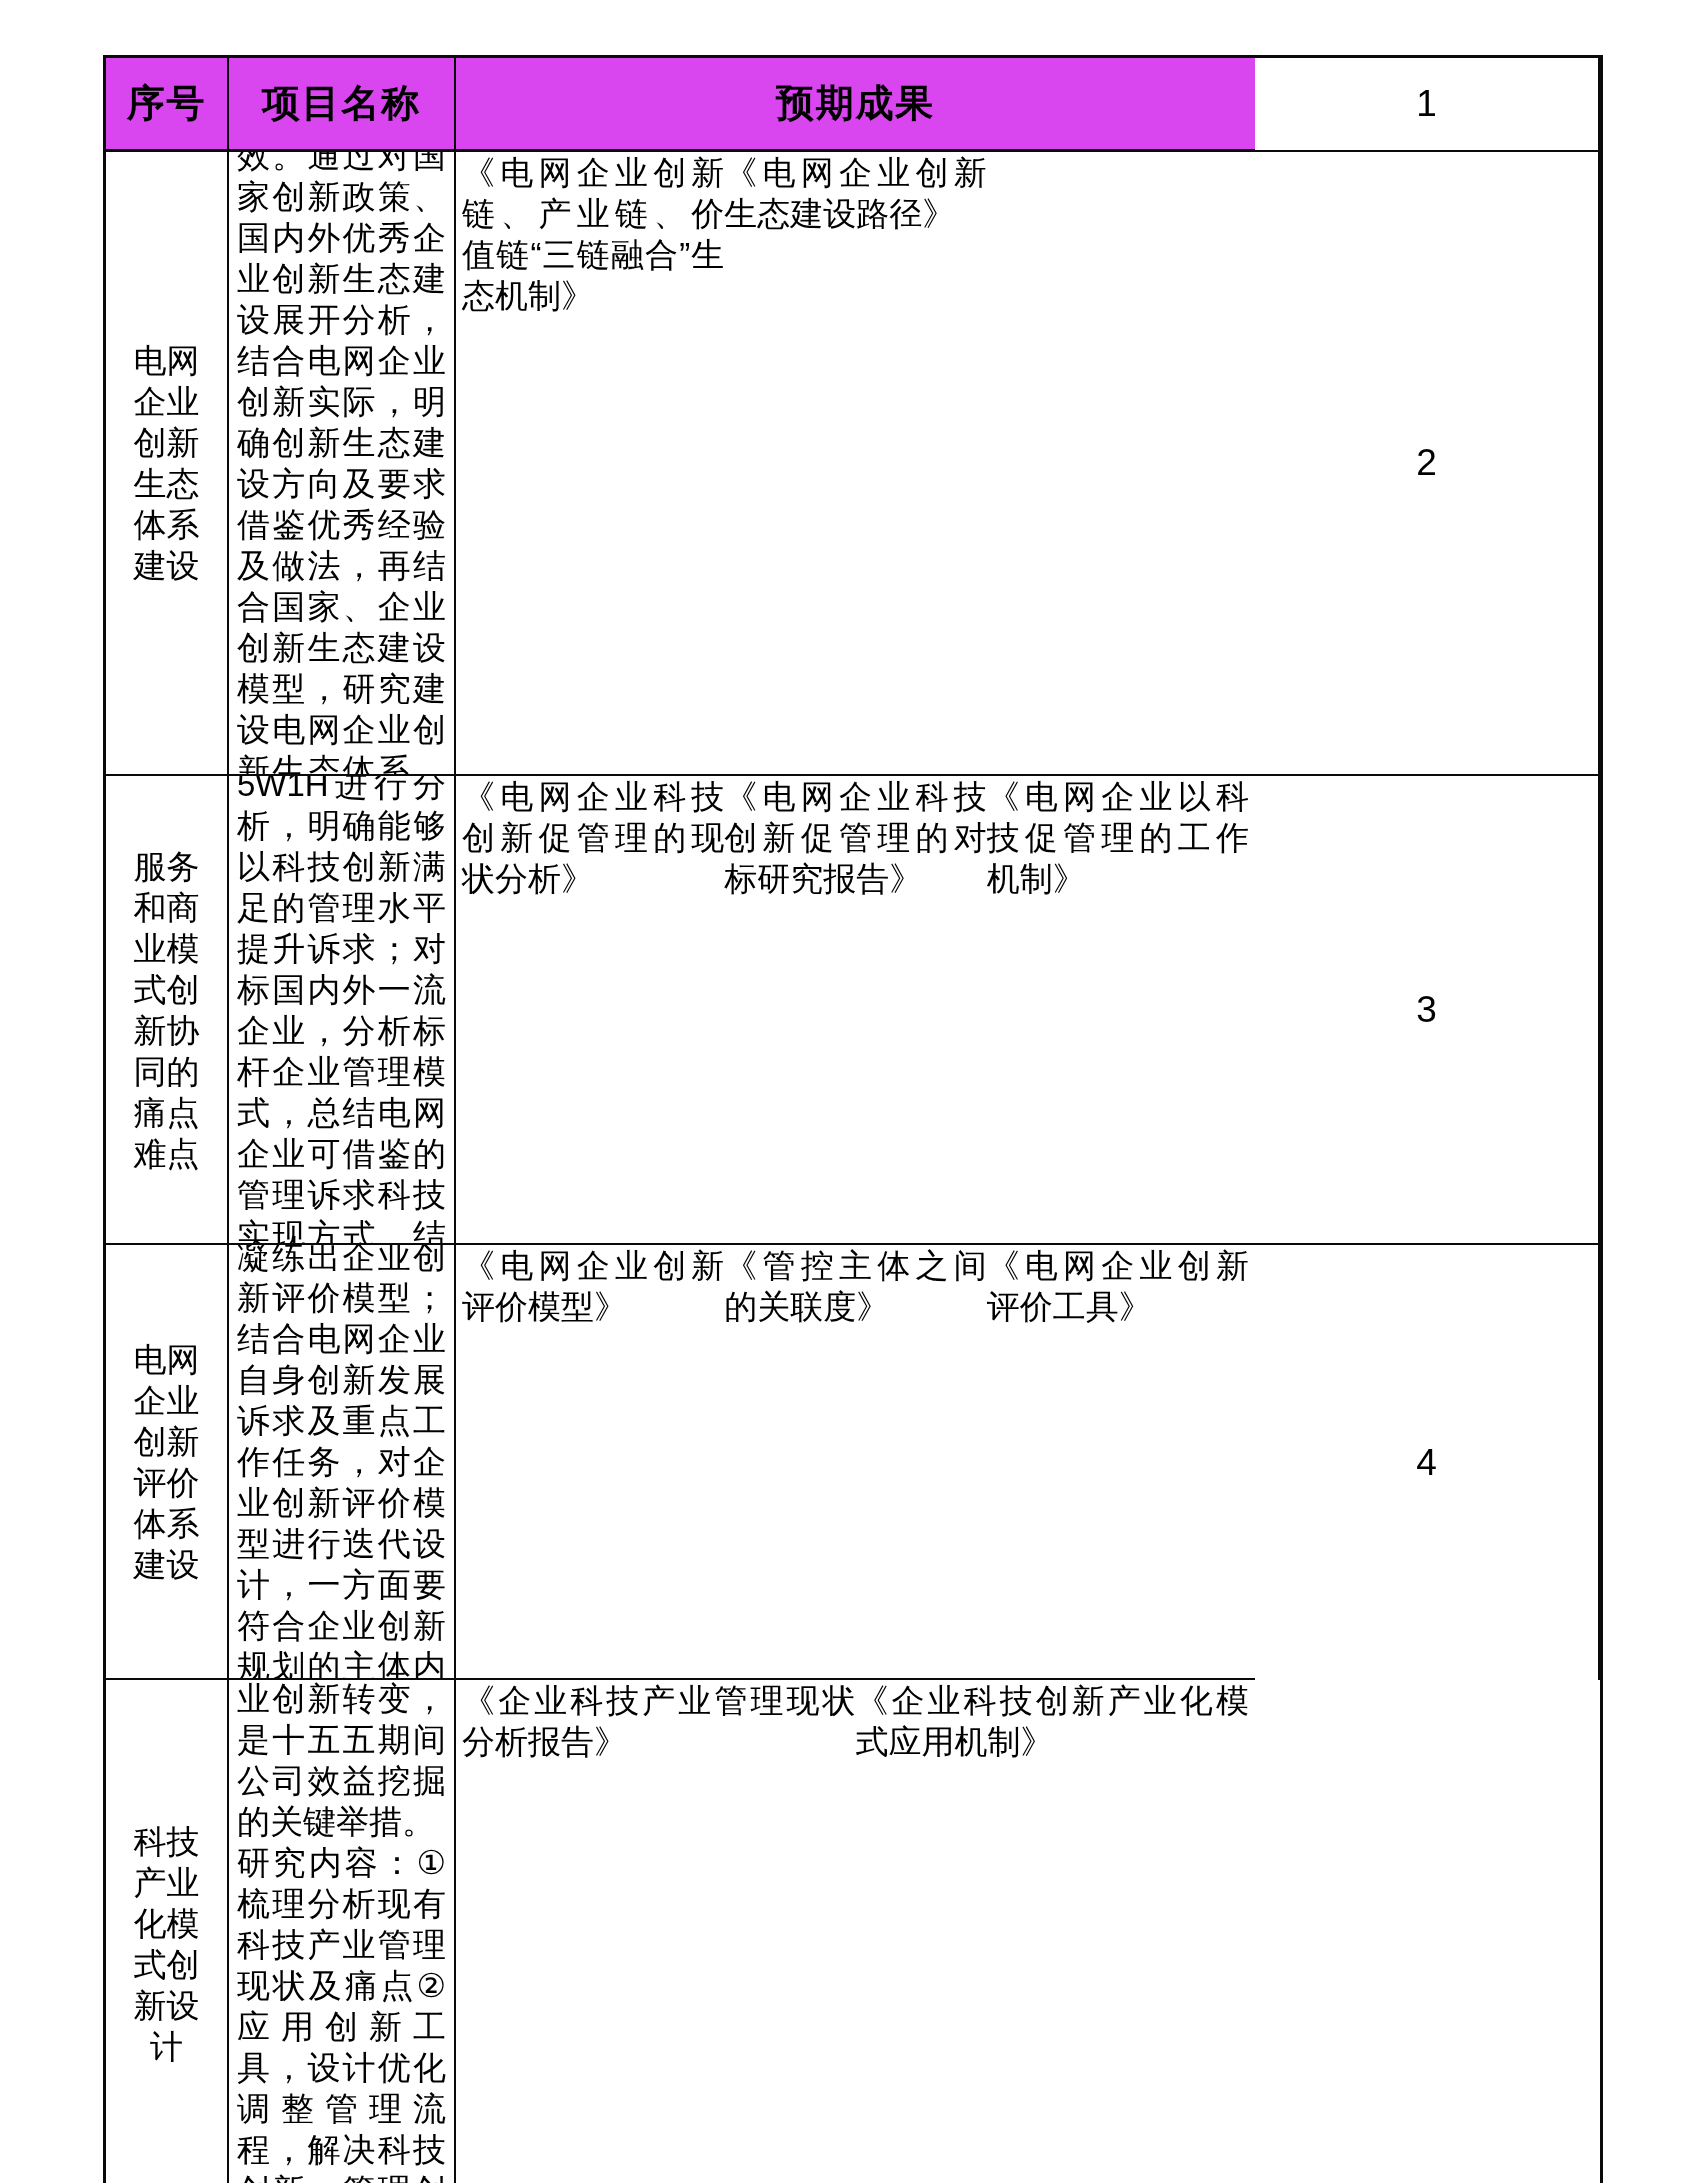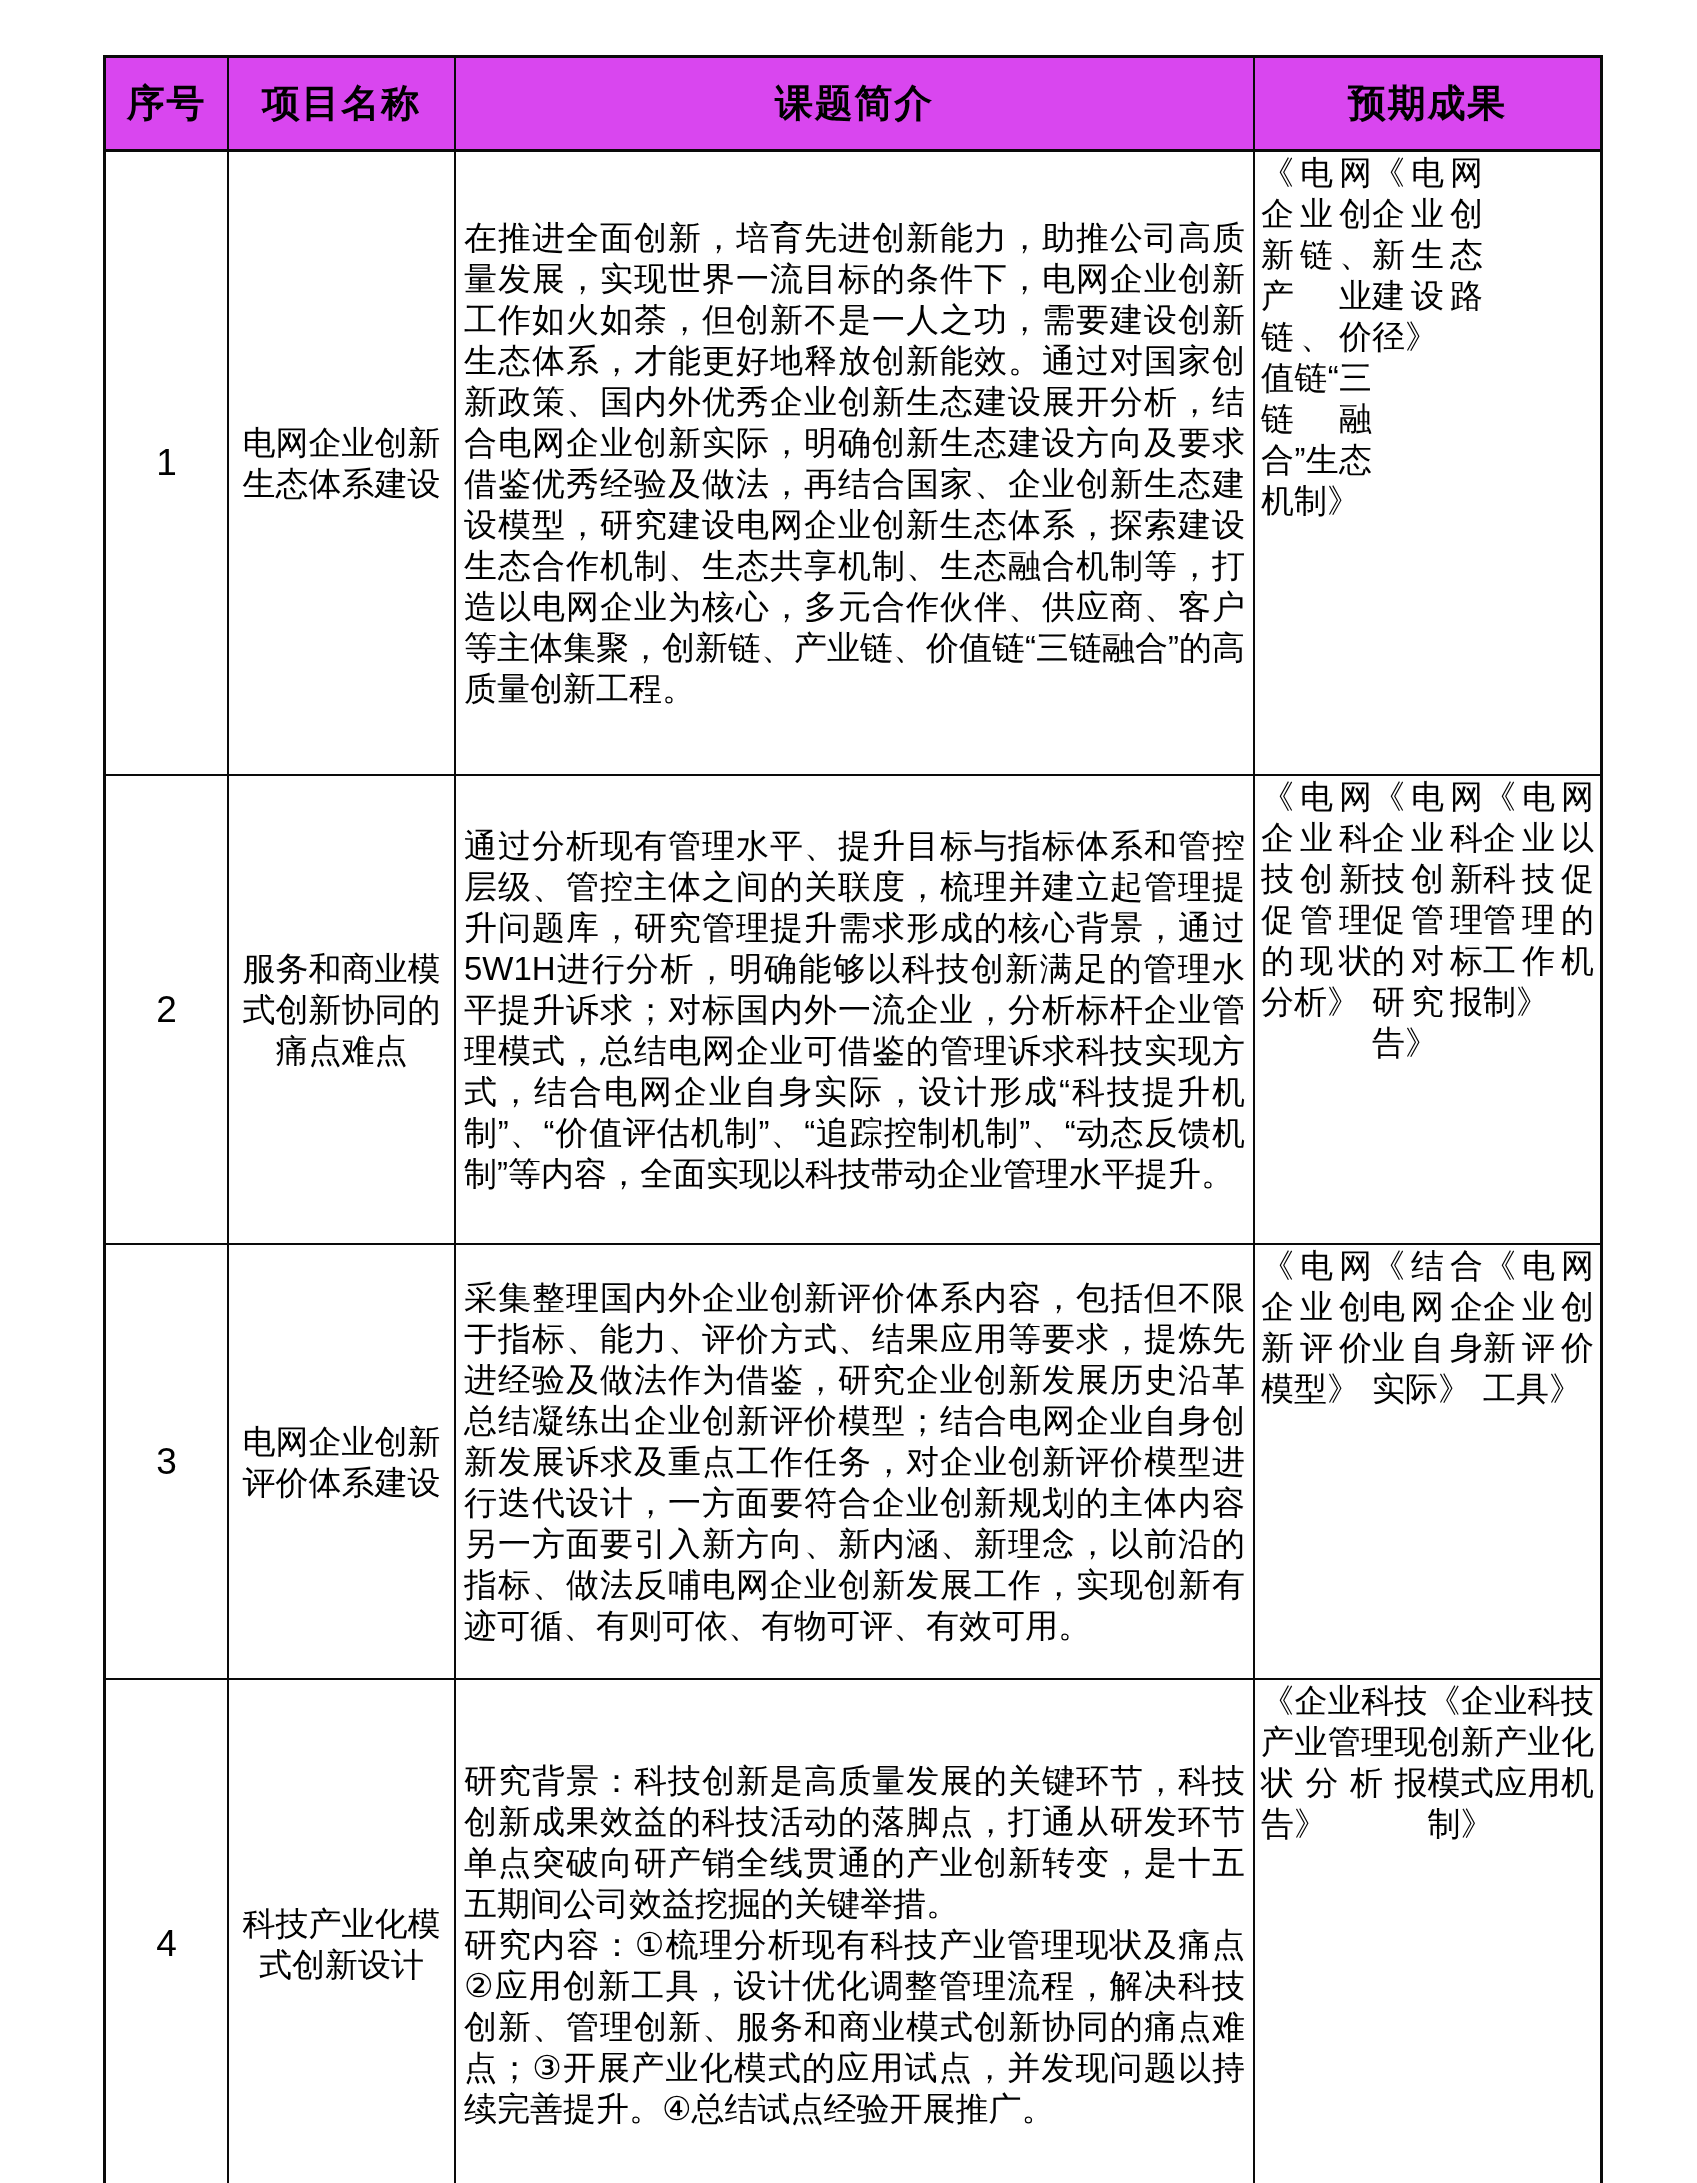--- a/index.html
+++ b/index.html
@@ -75,21 +75,20 @@
     text-align: justify;
   }
 </style>
 </head>
 <body>
 
 <div class="tbl">
 
   <div class="cell hdr">序号</div>
   <div class="cell hdr">项目名称</div>
-  <div class="cell hdr">课题简介</div>
   <div class="cell hdr last-col">预期成果</div>
 
   <div class="cell num">1</div>
   <div class="cell name">
     <div class="name-inner">电网企业创新生态体系建设</div>
   </div>
   <div class="cell intro">
     <div class="intro-inner">在推进全面创新，培育先进创新能力，助推公司高质量发展，实现世界一流目标的条件下，电网企业创新工作如火如荼，但创新不是一人之功，需要建设创新生态体系，才能更好地释放创新能效。通过对国家创新政策、国内外优秀企业创新生态建设展开分析，结合电网企业创新实际，明确创新生态建设方向及要求借鉴优秀经验及做法，再结合国家、企业创新生态建设模型，研究建设电网企业创新生态体系，探索建设生态合作机制、生态共享机制、生态融合机制等，打造以电网企业为核心，多元合作伙伴、供应商、客户等主体集聚，创新链、产业链、价值链“三链融合”的高质量创新工程。</div>
   </div>
   <div class="cell results last-col">
@@ -113,21 +112,21 @@
 
   <div class="cell num">3</div>
   <div class="cell name">
     <div class="name-inner">电网企业创新评价体系建设</div>
   </div>
   <div class="cell intro">
     <div class="intro-inner">采集整理国内外企业创新评价体系内容，包括但不限于指标、能力、评价方式、结果应用等要求，提炼先进经验及做法作为借鉴，研究企业创新发展历史沿革总结凝练出企业创新评价模型；结合电网企业自身创新发展诉求及重点工作任务，对企业创新评价模型进行迭代设计，一方面要符合企业创新规划的主体内容另一方面要引入新方向、新内涵、新理念，以前沿的指标、做法反哺电网企业创新发展工作，实现创新有迹可循、有则可依、有物可评、有效可用。</div>
   </div>
   <div class="cell results last-col">
     <div class="result-item">《电网企业创新评价模型》</div>
-    <div class="result-item">《结合电网企业自身实际》</div>
+    <div class="result-item">《管控主体之间的关联度》</div>
     <div class="result-item">《电网企业创新评价工具》</div>
   </div>
 
   <div class="cell num last-row">4</div>
   <div class="cell name last-row">
     <div class="name-inner">科技产业化模式创新设计</div>
   </div>
   <div class="cell intro last-row">
     <div class="intro-inner">研究背景：科技创新是高质量发展的关键环节，科技创新成果效益的科技活动的落脚点，打通从研发环节单点突破向研产销全线贯通的产业创新转变，是十五五期间公司效益挖掘的关键举措。
 研究内容：①梳理分析现有科技产业管理现状及痛点②应用创新工具，设计优化调整管理流程，解决科技创新、管理创新、服务和商业模式创新协同的痛点难点；③开展产业化模式的应用试点，并发现问题以持续完善提升。④总结试点经验开展推广。</div>

